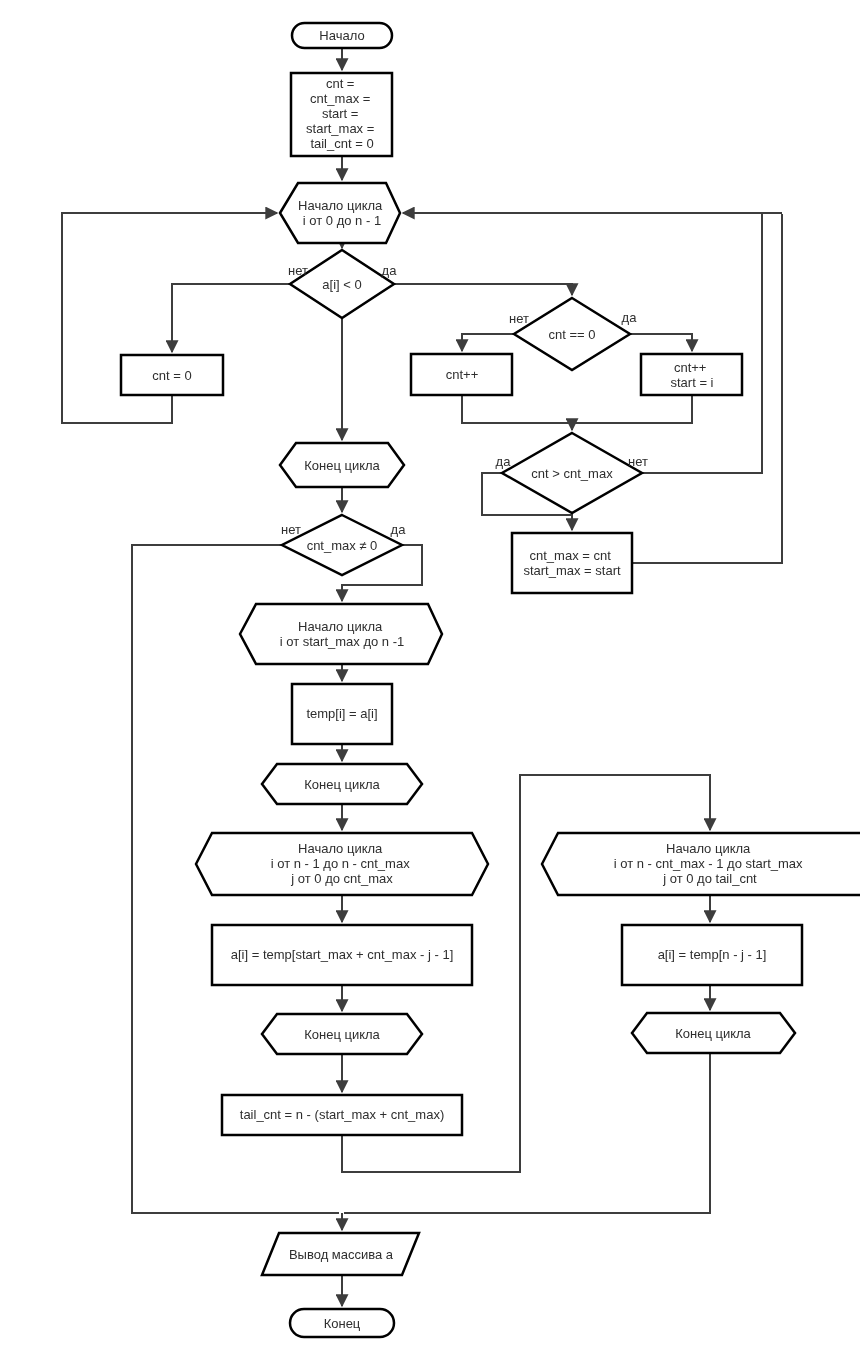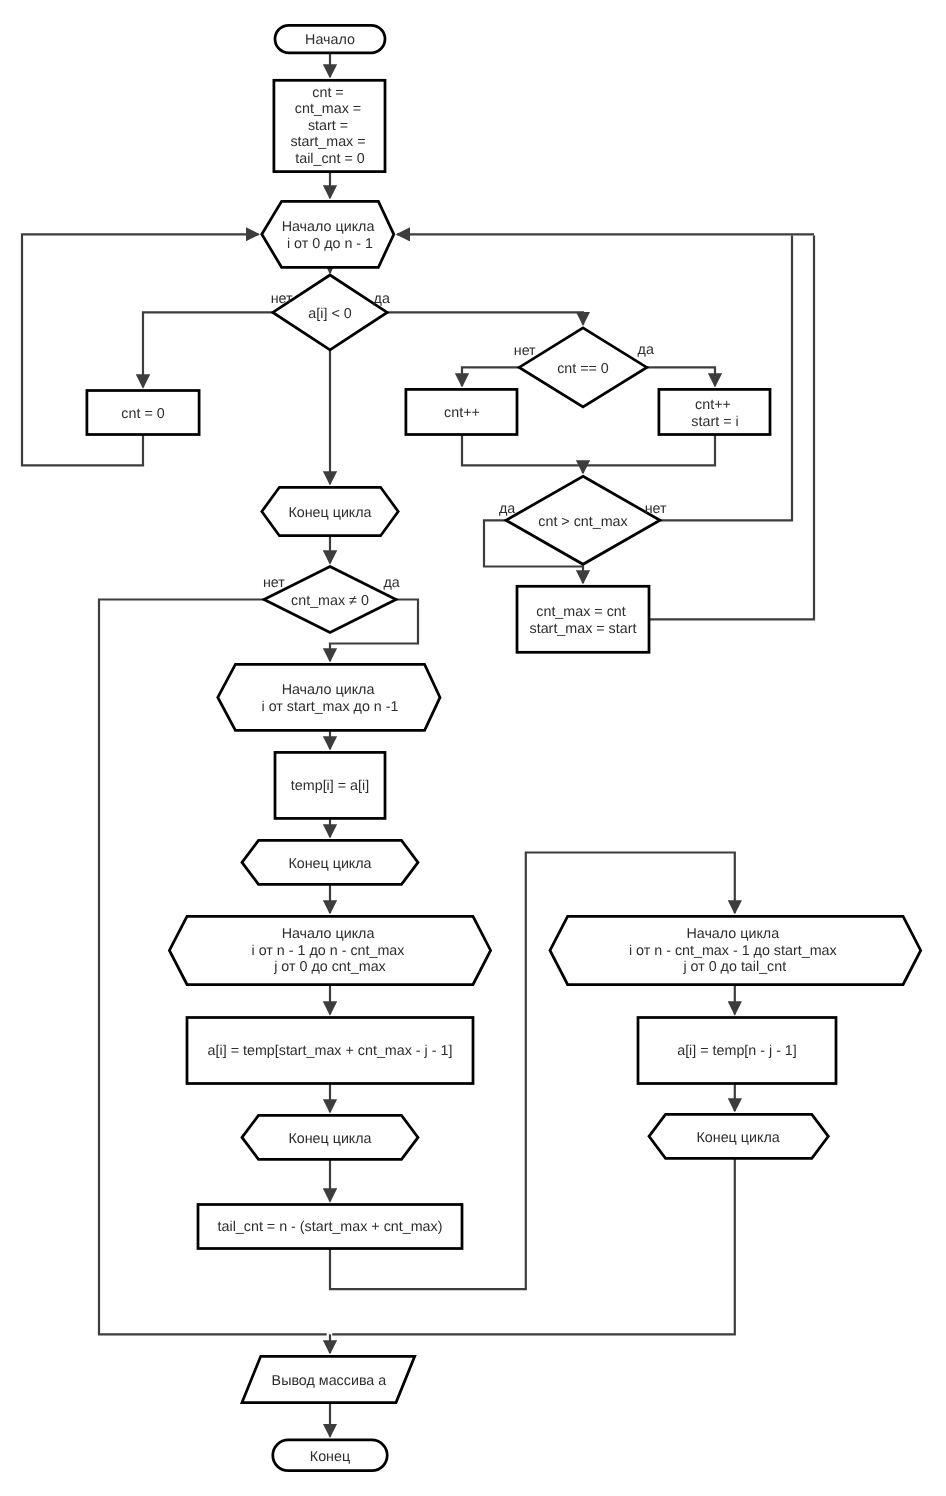--- a/index.html
+++ b/index.html
@@ -1,16 +1,16 @@
 <!DOCTYPE html>
 <html><head>
 <meta charset="utf-8">
 <style>
   html,body{margin:0;padding:0;background:#ffffff;}
-  .canvas{width:736px;height:1360px;position:relative;background:#ffffff;}
+  .canvas{width:736px;height:1360px;position:relative;background:#ffffff;margin-left:42px;}
   svg{display:block;font-family:"Liberation Sans", sans-serif;}
   .edge{fill:none;stroke:#3d3d3d;stroke-width:2;}
   .shape{fill:#ffffff;stroke:#000000;stroke-width:2.5;stroke-linejoin:miter;}
   .node-text{fill:#2e2e2e;font-size:13px;text-anchor:middle;}
   .branch-label{fill:#2e2e2e;font-size:13px;text-anchor:middle;}
 </style>
 </head>
 <body>
 
 <div class="canvas">

